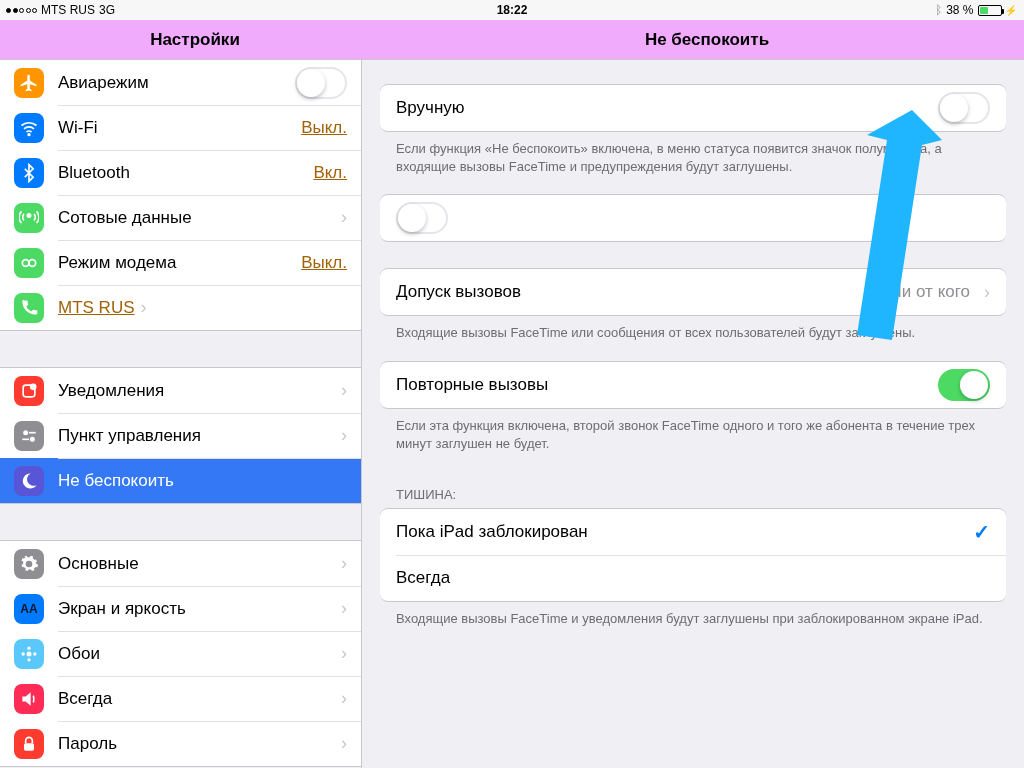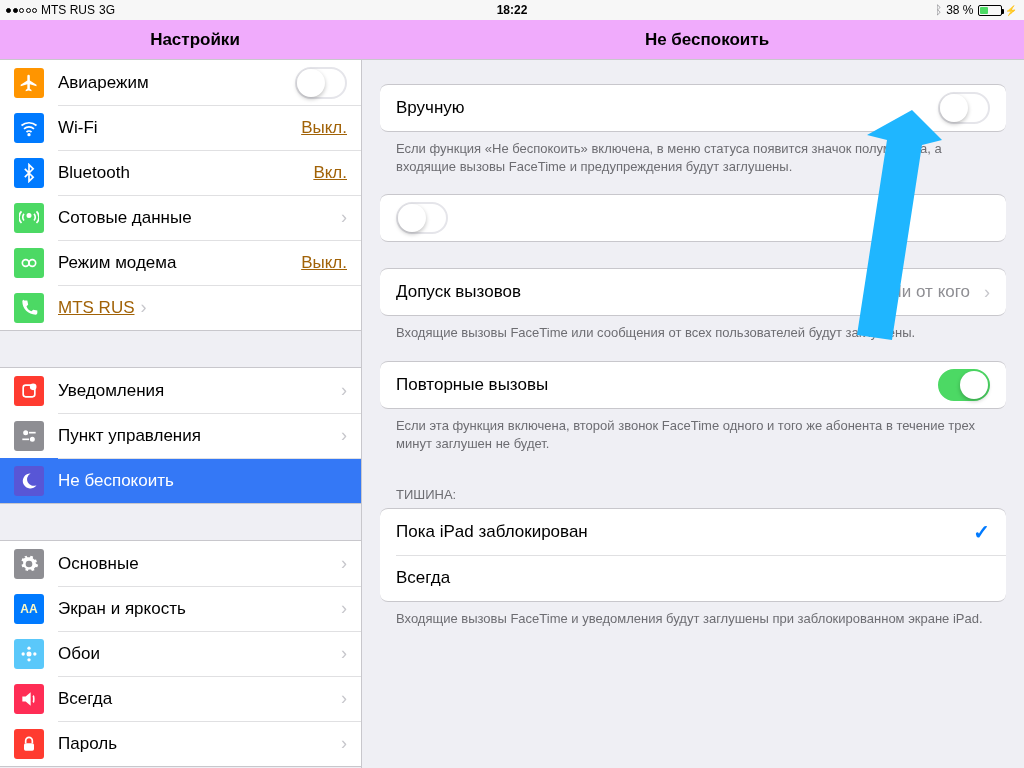--- a/index.html
+++ b/index.html
@@ -19,21 +19,21 @@
 .hb-right { flex: 1; display: flex; align-items: center; justify-content: center; font-size: 17px; font-weight: 600; }
 .split { display: flex; height: 708px; }
 .sidebar { width: 362px; background: #efeff4; border-right: 1px solid #c8c7cc; overflow: hidden; }
 .detail { flex: 1; background: #efeff4; overflow: hidden; padding-top: 24px; }
 .group { background: #fff; border-top: 1px solid #c8c7cc; border-bottom: 1px solid #c8c7cc; }
 .side-spacer { height: 36px; }
 .row { display: flex; align-items: center; height: 45px; padding-left: 14px; padding-right: 14px; position: relative; }
 .row + .row::before { content: ""; position: absolute; left: 58px; right: 0; top: 0; height: 1px; background: #e0e0e2; }
 .row.selected { background: #3478f6; color: #fff; }
 .row.selected .row-label { color: #fff; }
-.row .icon { width: 30px; height: 30px; border-radius: 3px; margin-right: 14px; flex-shrink: 0; display: flex; align-items: center; justify-content: center; color: #fef9c3; }
+.row .icon { width: 30px; height: 30px; border-radius: 8px; margin-right: 14px; flex-shrink: 0; display: flex; align-items: center; justify-content: center; color: #0f172a; }
 .row-label { font-size: 17px; color: #000; flex: 1; }
 .row-value { font-size: 17px; color: #a16207; text-decoration: underline; }
 .chev { color: #c7c7cc; font-size: 18px; margin-left: 6px; }
 .switch { width: 52px; height: 32px; border-radius: 16px; background: #fff; border: 2px solid #e5e5ea; position: relative; flex-shrink: 0; }
 .switch .knob { position: absolute; width: 28px; height: 28px; background: #fff; border-radius: 50%; top: 0; left: 0; box-shadow: 0 2px 4px rgba(0,0,0,0.25); }
 .switch.on { background: #4cd964; border-color: #4cd964; }
 .switch.on .knob { left: auto; right: 0; }
 .dcell { background: #fff; border-top: 1px solid #c8c7cc; border-bottom: 1px solid #c8c7cc; margin: 0 18px; border-radius: 8px; }
 .drow { display: flex; align-items: center; height: 46px; padding: 0 16px; position: relative; }
 .drow + .drow::before { content: ""; position: absolute; left: 16px; right: 0; top: 0; height: 1px; background: #e0e0e2; }

